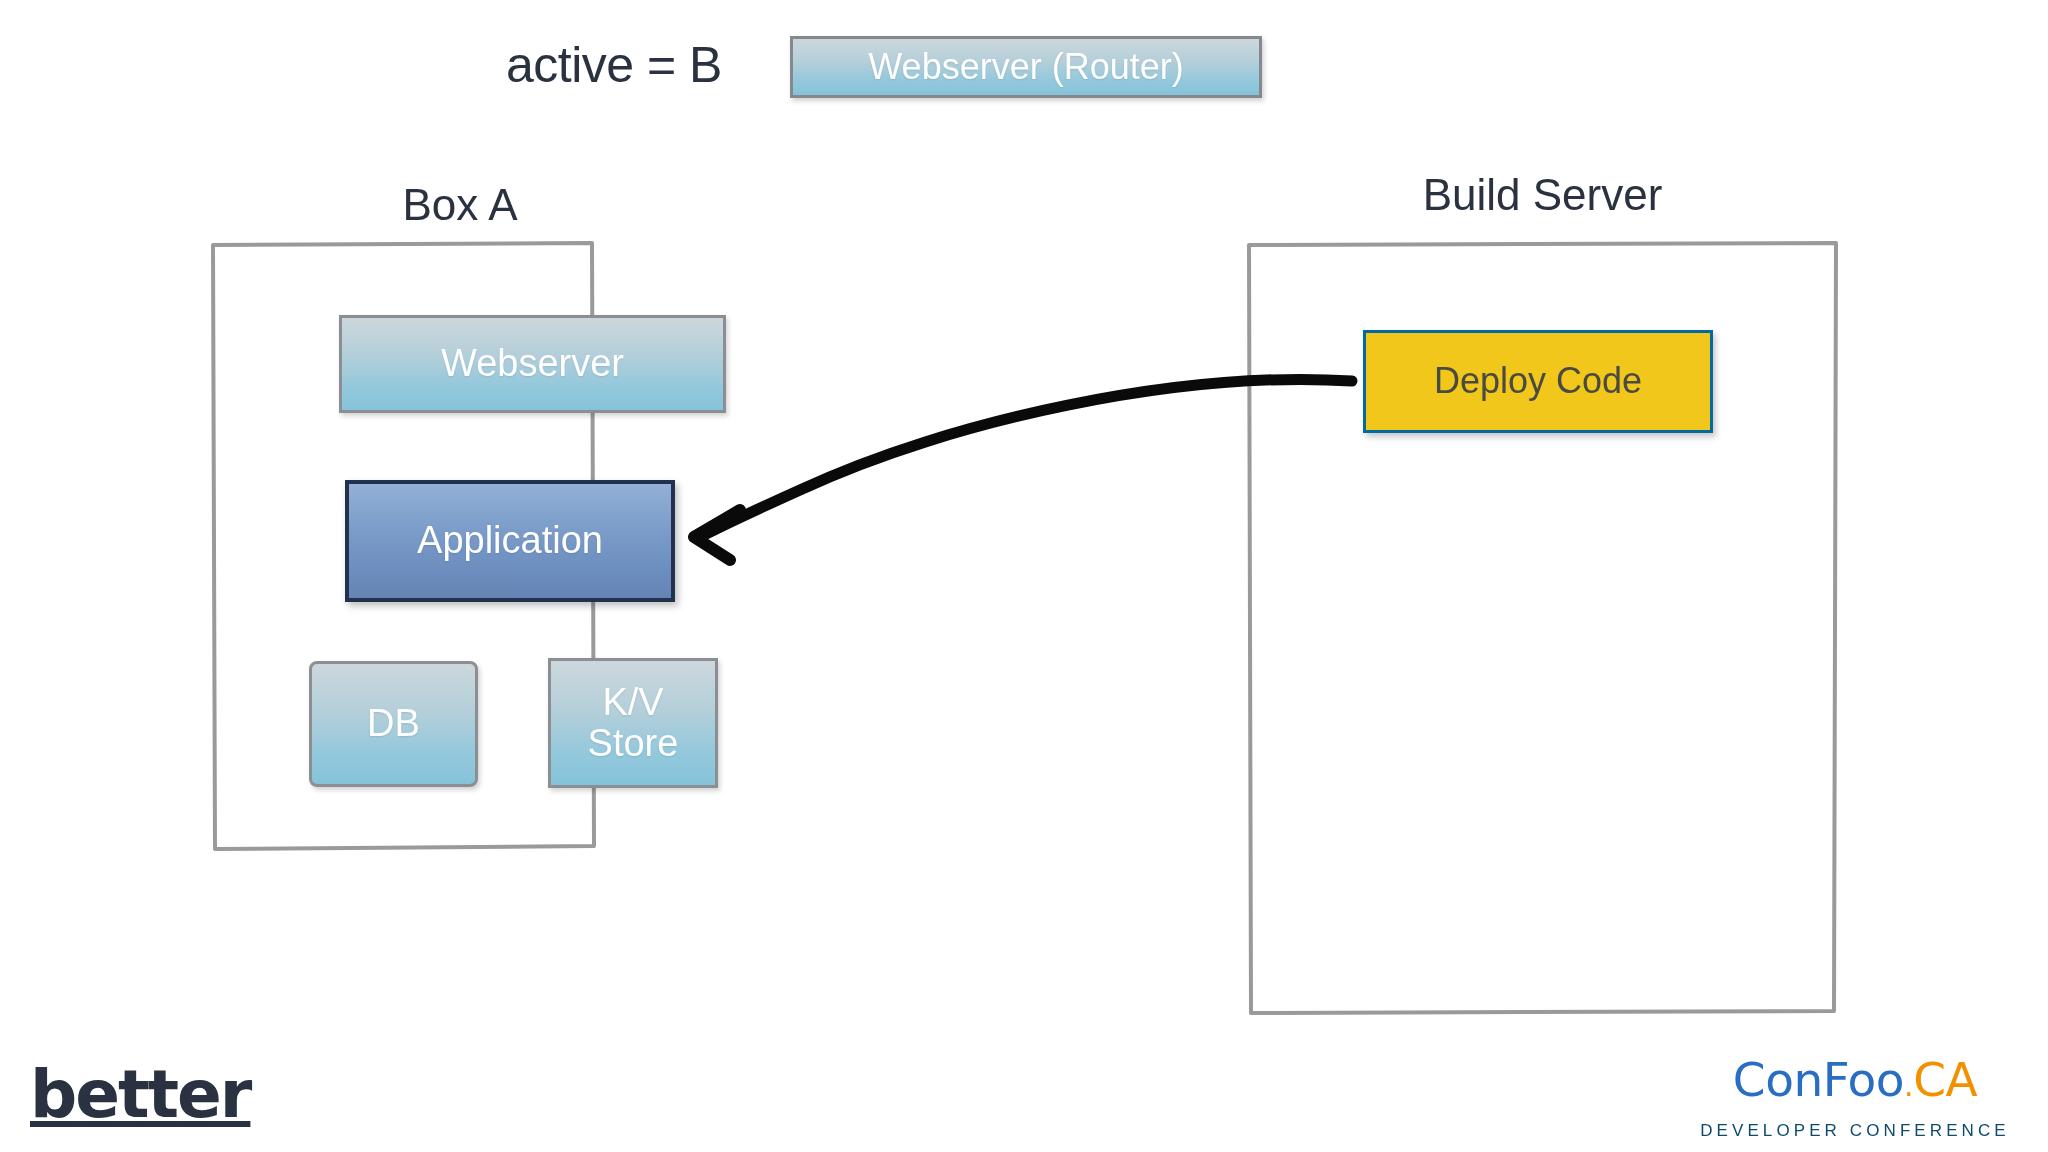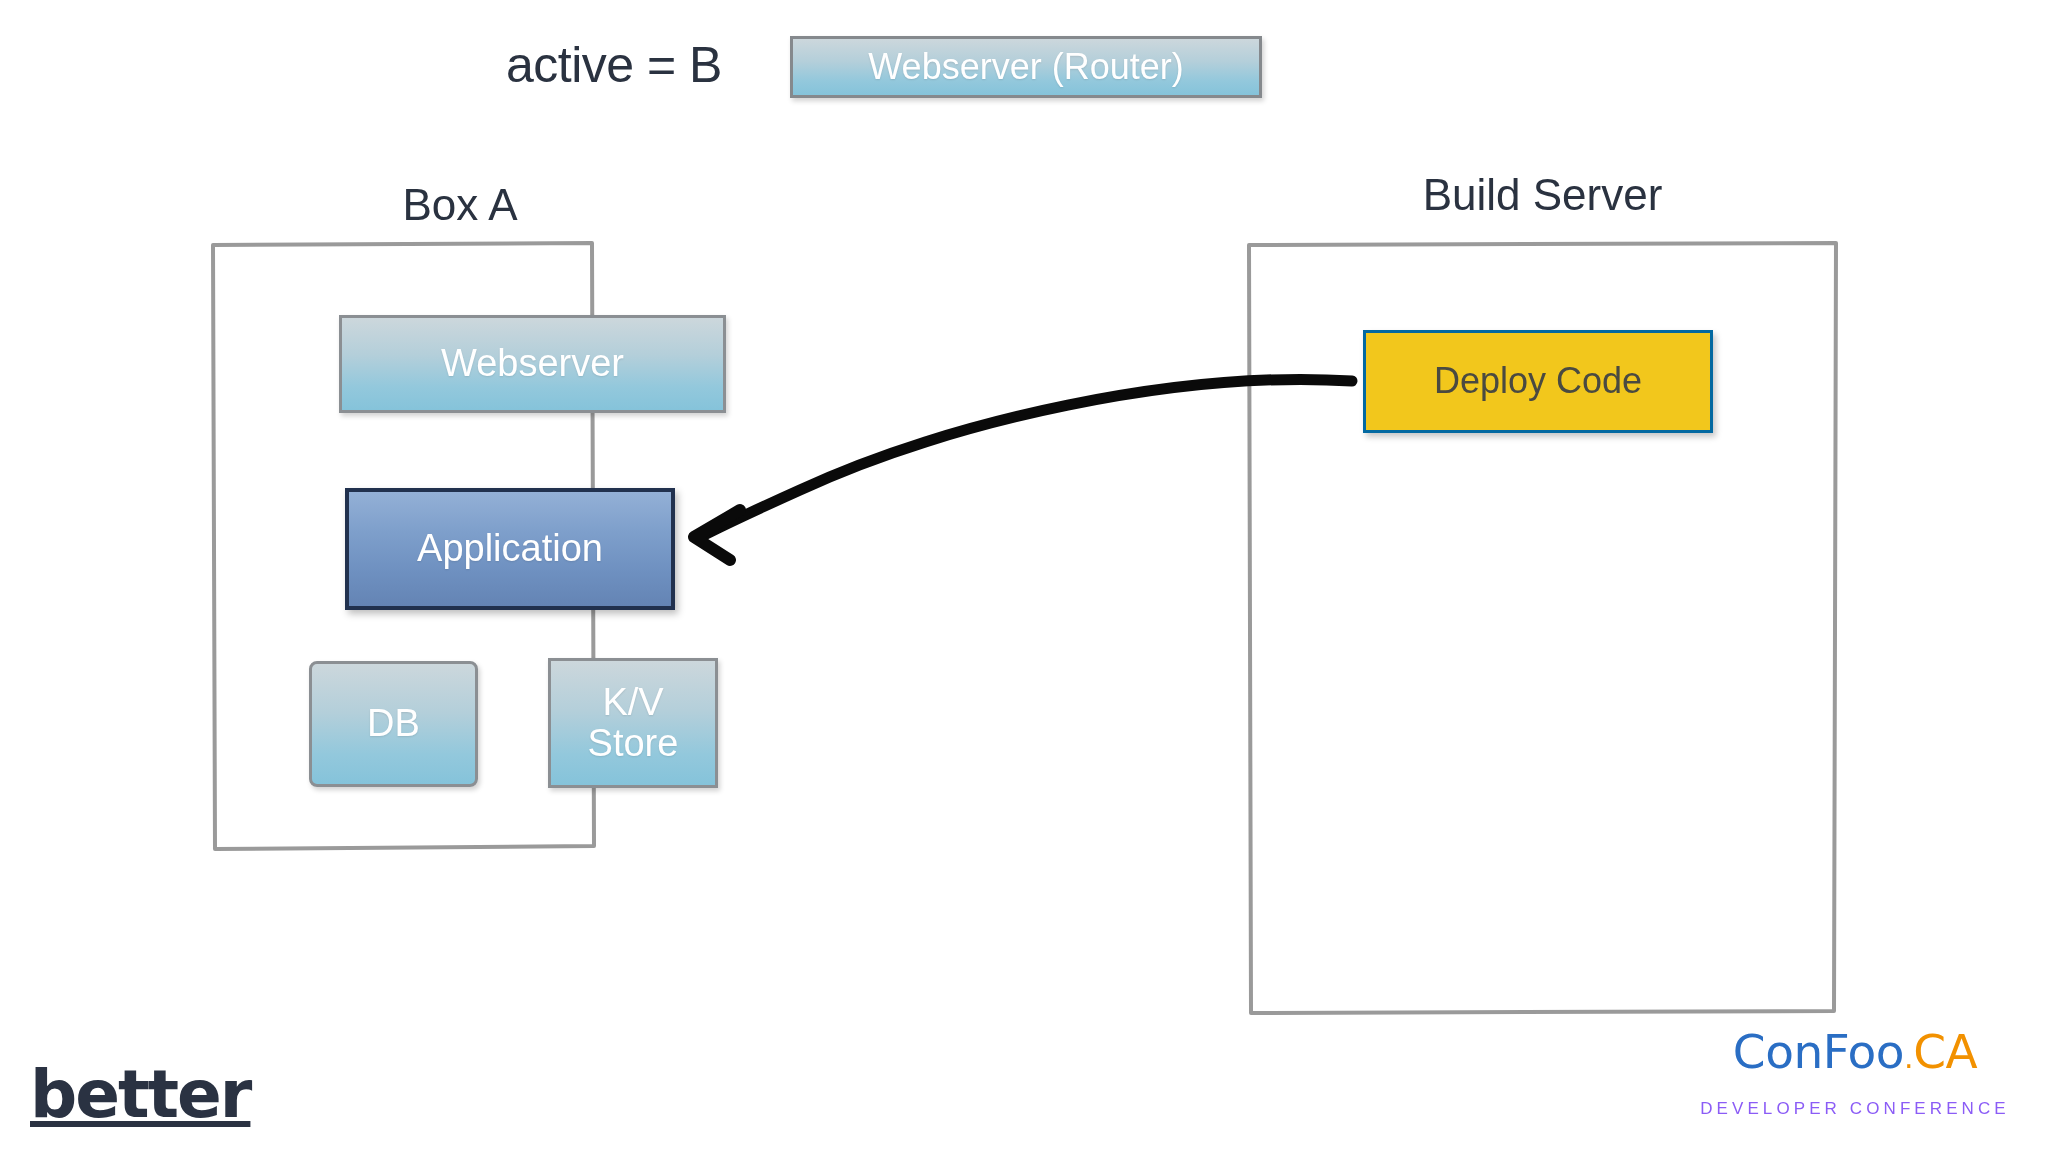--- a/index.html
+++ b/index.html
@@ -64,21 +64,20 @@
 
   .application-box {
     left: 345px;
     top: 480px;
     width: 330px;
     height: 122px;
     font-size: 38px;
     background: linear-gradient(180deg, #93b0d6 0%, #7e9fcb 35%, #6e90c0 70%, #6484b4 100%);
     border: 4px solid #21314e;
     box-shadow: 3px 4px 7px rgba(0,0,0,0.25);
-    margin-top: 8px;
   }
 
   .db-box {
     left: 309px;
     top: 661px;
     width: 169px;
     height: 126px;
     font-size: 38px;
     border-radius: 8px;
   }
@@ -134,39 +133,39 @@
     font-weight: 700;
     letter-spacing: -2px;
     color: #2a3242;
     font-family: "DejaVu Sans", sans-serif;
     text-decoration: underline;
   }
 
   .confoo-logo {
     position: absolute;
     left: 1690px;
-    top: 1028px;
+    top: 1056px;
     width: 330px;
     text-align: center;
   }
   .confoo-word {
     font-size: 47px;
     font-weight: 400;
     letter-spacing: -0.5px;
     font-family: "DejaVu Sans", sans-serif;
     line-height: 1;
   }
   .confoo-con { color: #2a6ec4; }
   .confoo-dot { color: #f29100; font-size: 30px; }
   .confoo-ca  { color: #f29100; }
   .confoo-sub {
-    margin-top: 24px;
+    margin-top: 18px;
     font-size: 17px;
     letter-spacing: 4.1px;
-    color: #8b5cf6;
+    color: #0c4a6e;
     font-family: "Liberation Sans", sans-serif;
   }
 </style>
 </head>
 <body>
 
 <div class="active-label">active = B</div>
 
 <div class="comp router-box">
   <span>Webserver (Router)</span>

